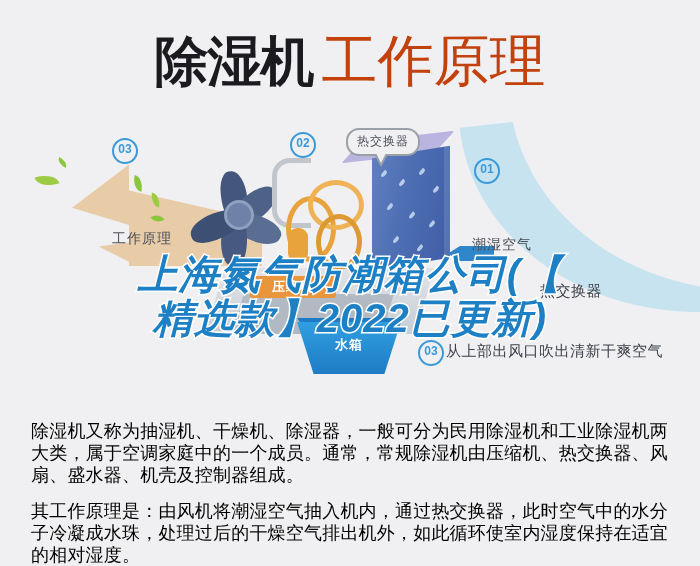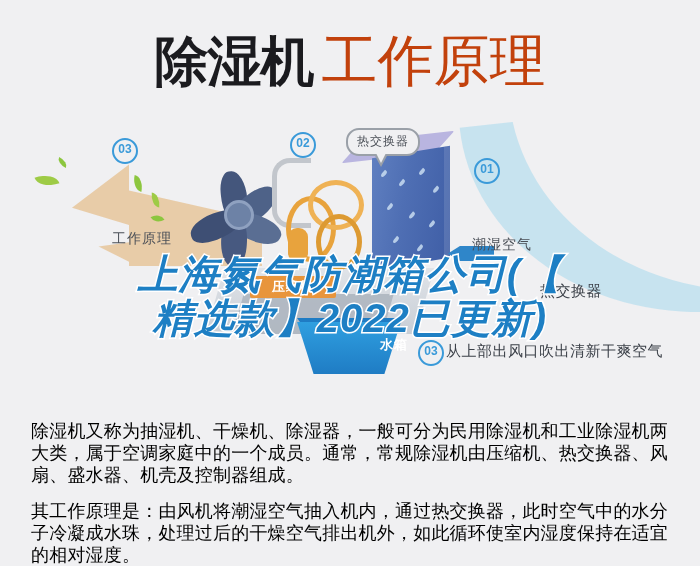--- a/index.html
+++ b/index.html
@@ -229,21 +229,21 @@
     position: absolute;
     left: 0; top: 0;
     width: 118px; height: 14px;
     background: #1f7cc4;
     clip-path: polygon(6% 28%, 94% 28%, 88% 100%, 12% 100%);
   }
   .tank-label {
     position: absolute;
     left: 0; top: 22px;
     width: 118px;
-    text-align: right;
+    text-align: center;
     color: #ffffff;
     font-size: 13px;
     font-weight: 700;
     letter-spacing: 1px;
   }
 
   
   .shell {
     position: absolute;
     left: 215px;

